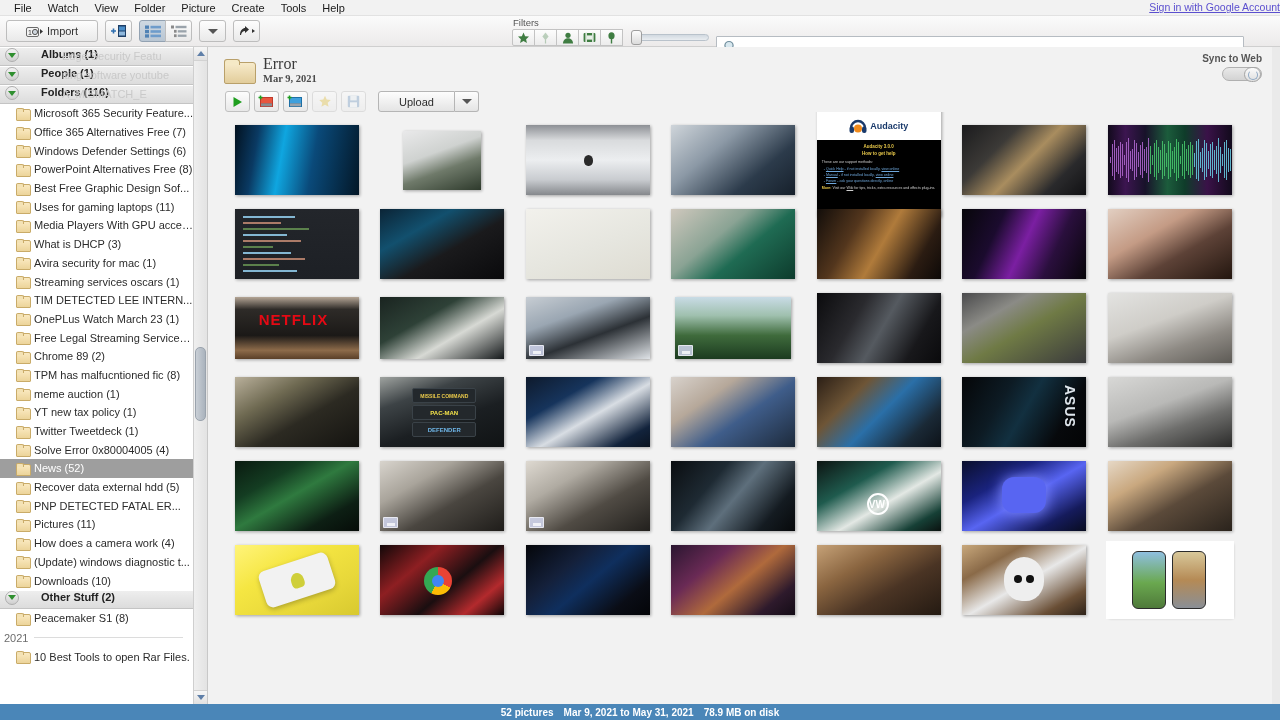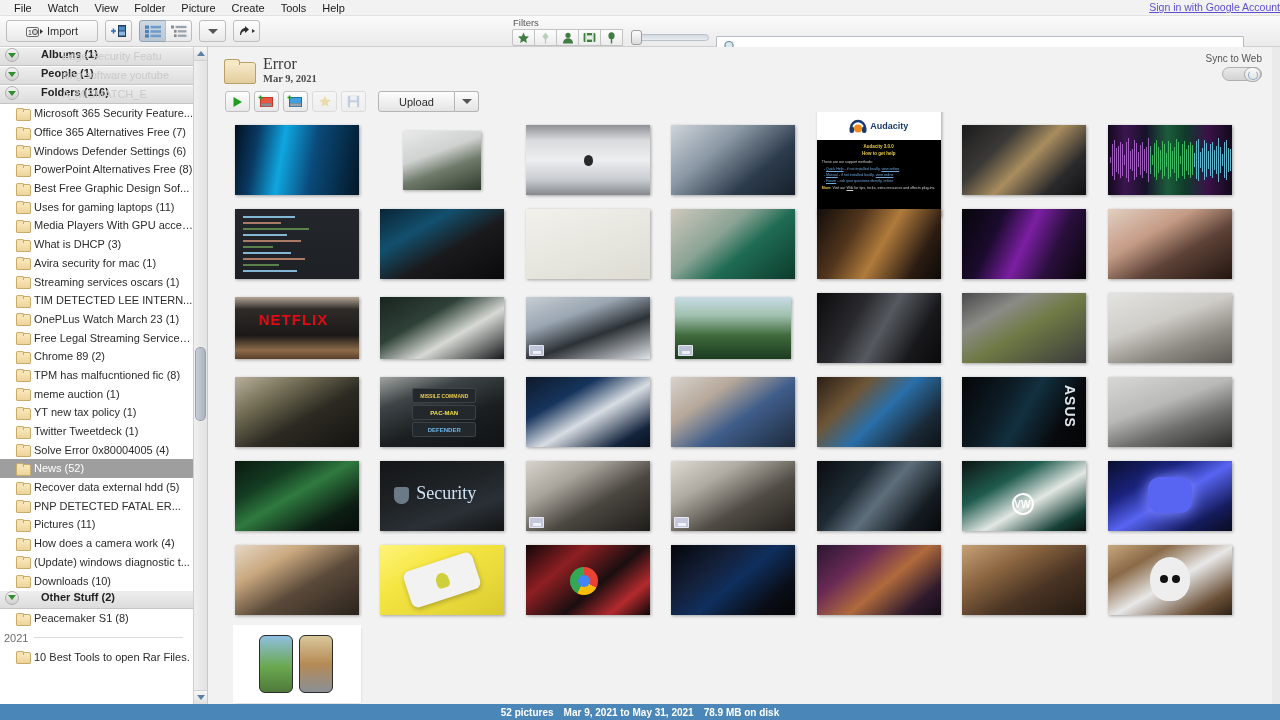--- a/index.html
+++ b/index.html
@@ -156,21 +156,21 @@
   }
   .upload-caret {
     width: 24px; height: 21px; border: 1px solid #b5b5b5; border-left: none; border-radius: 0 3px 3px 0;
     background: linear-gradient(#fdfdfd,#e4e4e4); display: flex; align-items: center; justify-content: center; cursor: pointer;
   }
   .caret-d { width:0;height:0;border-left:5px solid transparent;border-right:5px solid transparent;border-top:5px solid #555; }
   .desc { margin: 12px 0 0 4px; font-size: 11.5px; color: #5d5d5d; font-family: "Liberation Serif", serif; cursor: text; }
   .sync {
     position: absolute; right: 18px; top: 6px; display: flex; flex-direction: column; align-items: flex-end;
   }
-  .sync-lbl { font-size: 10px; color: #555; margin-bottom: 3px; }
+  .sync-lbl { font-size: 10px; color: #555; margin-bottom: 3px; font-weight: bold; }
   .sync-toggle {
     width: 40px; height: 14px; border-radius: 8px; border: 1px solid #b0b0b0;
     background: linear-gradient(#e9e9e9,#d3d3d3); position: relative; cursor: pointer;
   }
   .sync-knob {
     position: absolute; right: 0px; top: -1px; width: 17px; height: 15px; border-radius: 8px;
     background: linear-gradient(#fbfbfb,#dfdfdf); border: 1px solid #a5a5a5;
     display: flex; align-items: center; justify-content: center;
   }
   .sync-knob::after { content: ""; width: 8px; height: 8px; border: 1.5px solid #8fa8c4; border-radius: 50%; border-top-color: transparent; }
@@ -742,26 +742,20 @@
                 <div style="position:absolute;right:8px;top:8px;color:#dfe6ec;font-size:14px;font-weight:bold;font-family:'Liberation Sans',sans-serif;writing-mode:vertical-rl;letter-spacing:1px">ASUS</div>
               </div>
             </div>
             <div class="cell">
               <div class="thumb" style="width: 124px; height: 70px; background: linear-gradient(160deg, rgb(216, 216, 214) 0%, rgb(185, 185, 183) 40%, rgb(110, 110, 108) 66%, rgb(42, 42, 41) 100%);"></div>
             </div>
             <div class="cell">
               <div class="thumb" style="width: 124px; height: 70px; background: linear-gradient(150deg, rgb(10, 26, 16) 0%, rgb(20, 61, 34) 28%, rgb(47, 122, 63) 48%, rgb(13, 31, 20) 78%, rgb(6, 12, 8) 100%);"></div>
             </div>
             <div class="cell">
-              <div class="thumb" style="width: 124px; height: 70px; background: linear-gradient(160deg, rgb(20, 22, 24) 0%, rgb(30, 34, 37) 40%, rgb(42, 48, 54) 70%, rgb(18, 20, 22) 100%);">
-                <div style="position:absolute;left:36px;top:22px;color:#cfe3f5;font-size:18px;font-family:'Liberation Serif',serif">Security</div>
-                <div style="position:absolute;left:14px;top:26px;width:15px;height:17px;background:#6b7a86;border-radius:3px 3px 7px 7px"></div>
-              </div>
-            </div>
-            <div class="cell">
               <div class="thumb" style="width: 124px; height: 70px; background: linear-gradient(150deg, rgb(216, 212, 205) 0%, rgb(169, 164, 155) 30%, rgb(74, 70, 64) 60%, rgb(31, 29, 26) 100%);">
                 <div class="vbadge"></div>
               </div>
             </div>
             <div class="cell">
               <div class="thumb" style="width: 124px; height: 70px; background: linear-gradient(150deg, rgb(222, 217, 209) 0%, rgb(176, 171, 162) 30%, rgb(80, 75, 68) 62%, rgb(34, 32, 29) 100%);">
                 <div class="vbadge"></div>
               </div>
             </div>
             <div class="cell">

